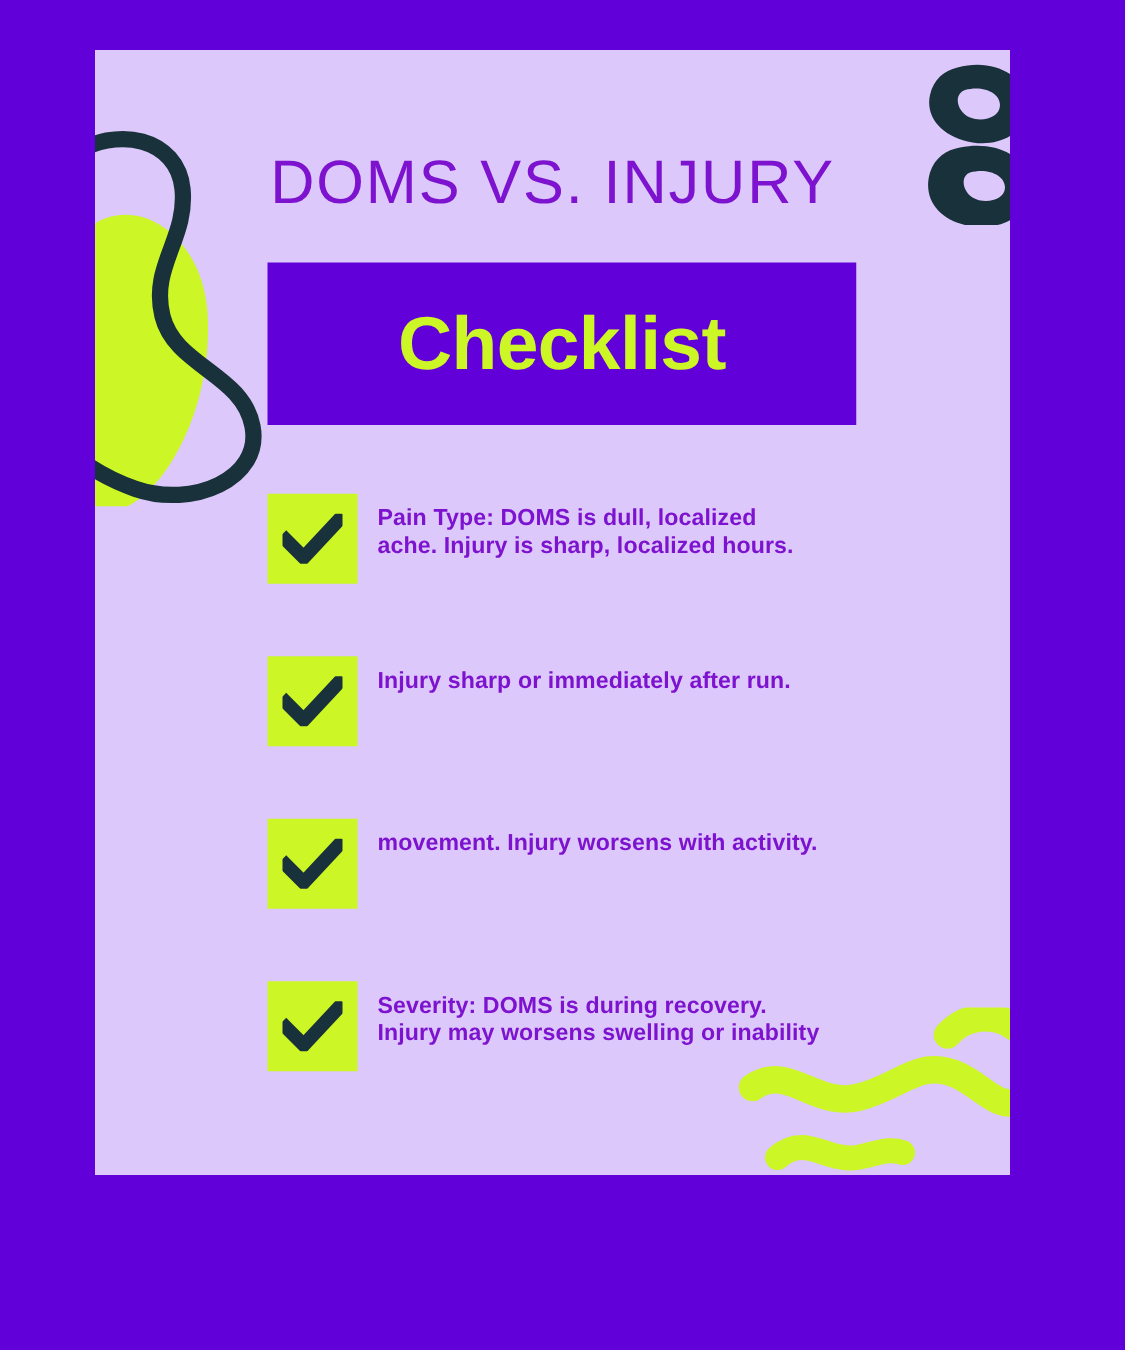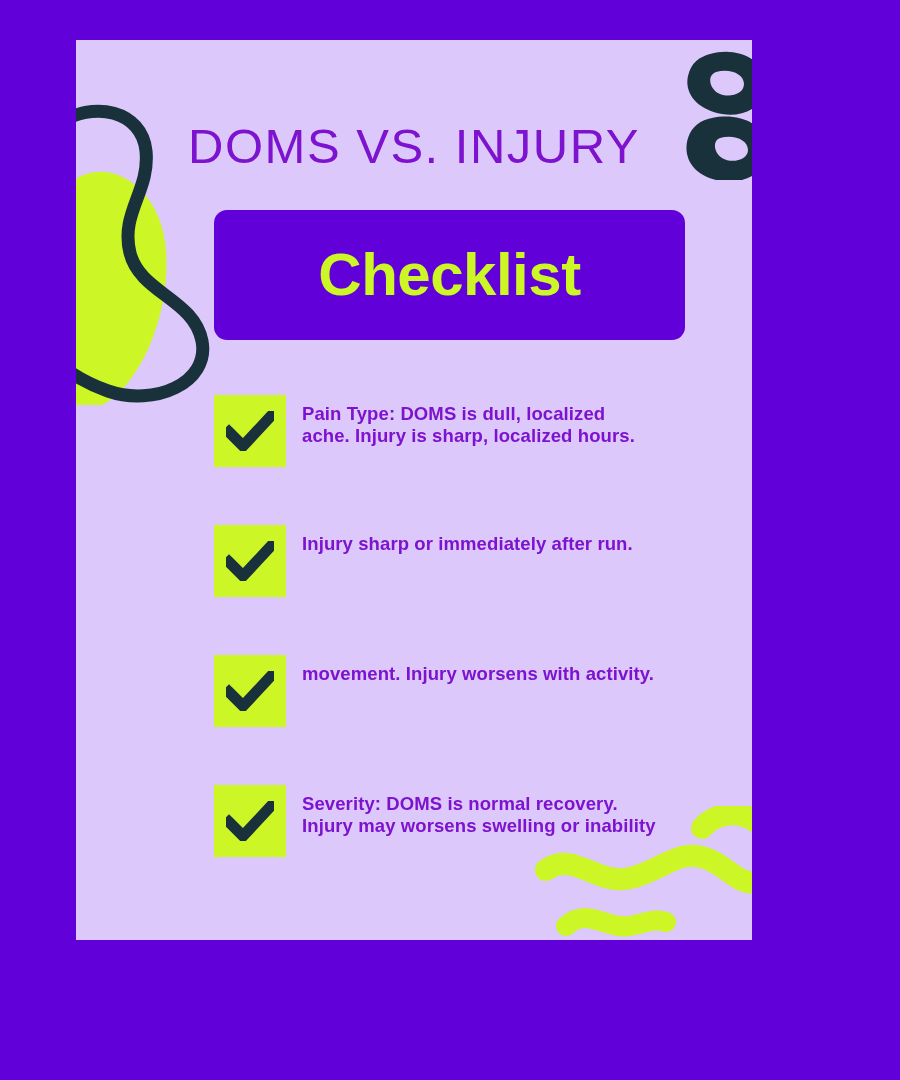--- a/index.html
+++ b/index.html
@@ -19,21 +19,21 @@
     position: absolute;
     inset: 0;
     background: #6200d9;
   }
 
   
   #card {
     position: absolute;
     left: 76px;
     top: 40px;
-    width: 676px;
+    width: 732px;
     height: 900px;
     background: #dcc8fa;
     overflow: hidden;
   }
 
   
   .deco { position: absolute; pointer-events: none; }
 
   #deco-blob {
     left: -42px;
@@ -72,21 +72,20 @@
   #banner {
     position: absolute;
     left: 138px;
     top: 170px;
     width: 471px;
     height: 130px;
     background: #6200d9;
     display: flex;
     align-items: center;
     justify-content: center;
-    border-radius: 13px;
   }
   #banner-label {
     color: #ccf625;
     font-size: 60px;
     font-weight: bold;
     letter-spacing: -0.5px;
     line-height: 1;
   }
 
   
@@ -194,20 +193,20 @@
         </div>
       </div>
 
       <div class="check-row">
         <div class="checkbox">
           <svg width="48" height="40" viewBox="0 0 48 40">
             <path d="M3 21 L17 35 L45 5" fill="none" stroke="#18313a" stroke-width="11" stroke-linecap="square" stroke-linejoin="miter"></path>
           </svg>
         </div>
         <div class="check-text">
-          <span class="line">Severity: DOMS is normal recovery.</span>
+          <span class="line">Severity: DOMS is during recovery.</span>
           <span class="line">Injury may worsens swelling or inability</span>
         </div>
       </div>
 
     </div>
   </div>
 </div>
 
 </body></html>

